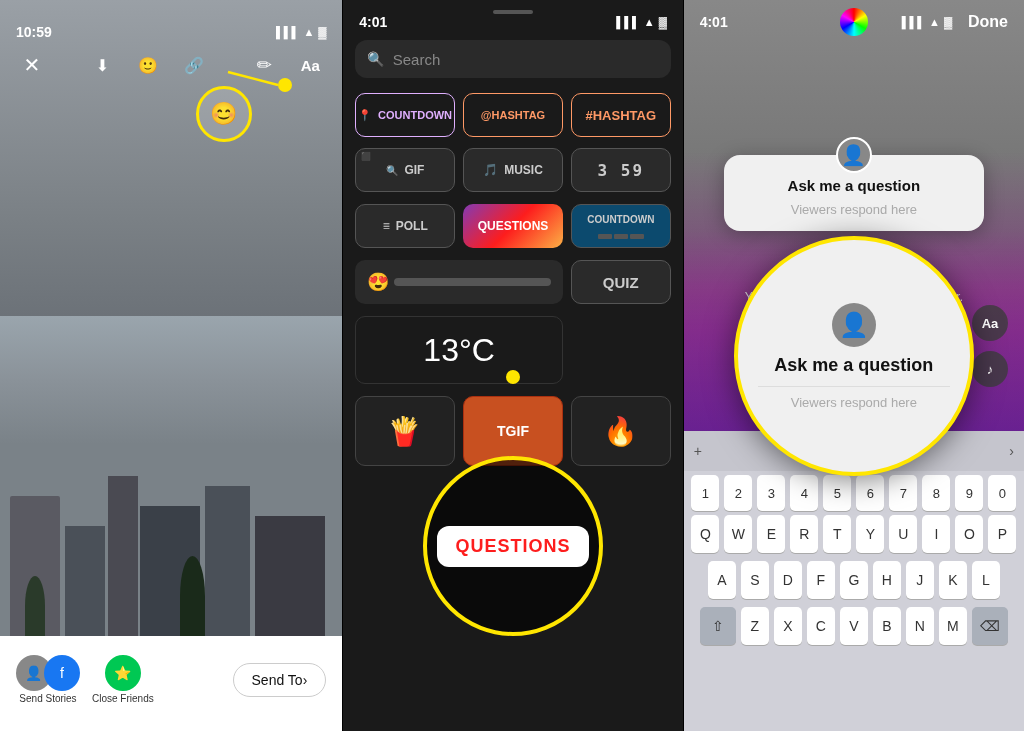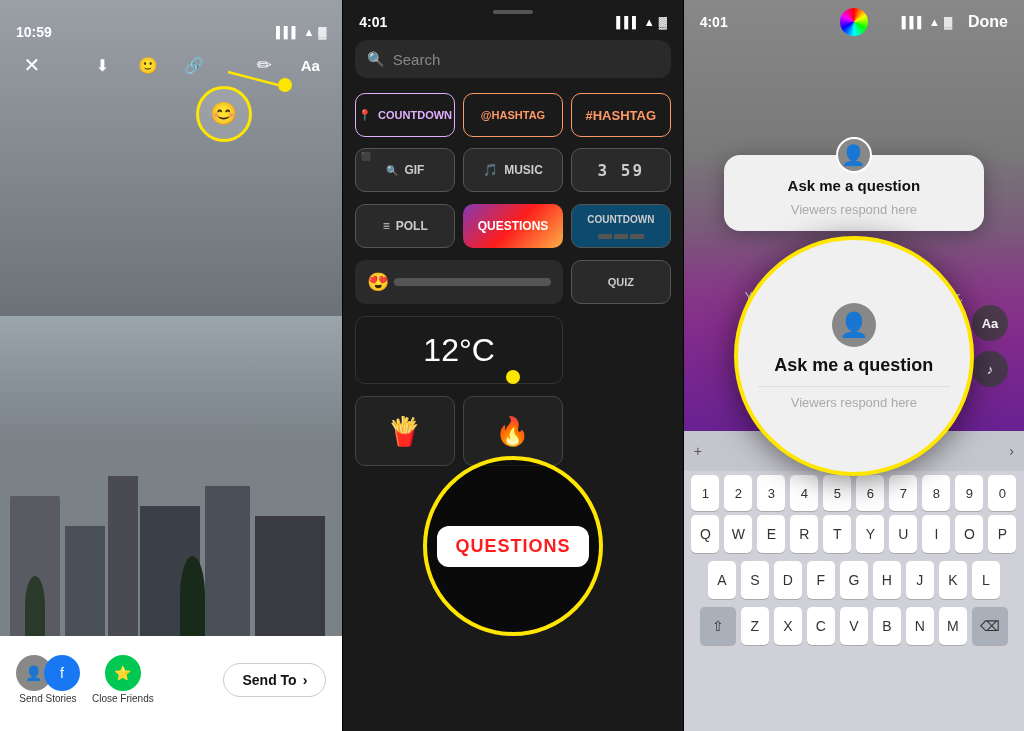--- a/index.html
+++ b/index.html
@@ -129,25 +129,24 @@
     .story-avatar.green {
       background: #00c853;
       border: 2px solid #00c853;
     }
     .send-to-btn {
       background: #fff;
       border: 1.5px solid #ccc;
       border-radius: 20px;
       padding: 8px 18px;
       font-size: 14px;
-      font-weight: 700;
+      font-weight: 400;
       color: #111;
       display: flex;
       align-items: center;
-      gap: 6px;
       cursor: pointer;
     }
 
     
     .panel2 {
       width: 340px;
       height: 731px;
       background: #1a1a1a;
       position: relative;
     }
@@ -616,34 +615,37 @@
       </div>
     </div>
   </div>
 
   <div style="position:absolute;top:260px;left:12px;right:12px;display:grid;grid-template-columns:1fr 1fr 1fr;gap:8px;">
     <div class="sticker-emoji-row" style="grid-column:span 2;height:44px;font-size:18px;gap:4px;">
       <span>😍</span>
       <div style="flex:1;height:8px;background:#555;border-radius:4px;"></div>
     </div>
     <div class="sticker-quiz">
-      <span style="font-size:11px;font-weight:700;color:#ccc;">QUIZ</span>
+      <span style="font-size:15px;font-weight:700;color:#ccc;">QUIZ</span>
     </div>
   </div>
 
   <div style="position:absolute;top:316px;left:12px;right:12px;display:grid;grid-template-columns:1fr 1fr 1fr;gap:8px;">
     <div class="sticker-temp" style="grid-column:span 2;height:68px;font-size:32px;font-weight:200;color:#fff;border:1px solid #333;">
-      <span>12°C</span>
+      <span>13°C</span>
     </div>
     <div style="grid-column:span 1;"></div>
   </div>
 
   <div style="position:absolute;top:396px;left:12px;right:12px;display:grid;grid-template-columns:1fr 1fr 1fr;gap:8px;">
     <div style="background:#222;border-radius:10px;height:70px;display:flex;align-items:center;justify-content:center;grid-column:span 1;border:1px solid #444;">
       <span style="font-size:28px;">🍟</span>
+    </div>
+    <div style="background:#c85020;border-radius:10px;height:70px;display:flex;align-items:center;justify-content:center;border:1px solid #aa3010;">
+      <span style="font-size:14px;font-weight:800;color:#fff;">TGIF</span>
     </div>
     <div style="background:#222;border-radius:10px;height:70px;display:flex;align-items:center;justify-content:center;border:1px solid #444;">
       <span style="font-size:28px;">🔥</span>
     </div>
   </div>
 
   <div class="questions-circle">
     <div style="background:#fff;border-radius:12px;padding:10px 18px;">
       <span style="font-size:18px;font-weight:800;color:#fd1d1d;letter-spacing:1px;">QUESTIONS</span>
     </div>

